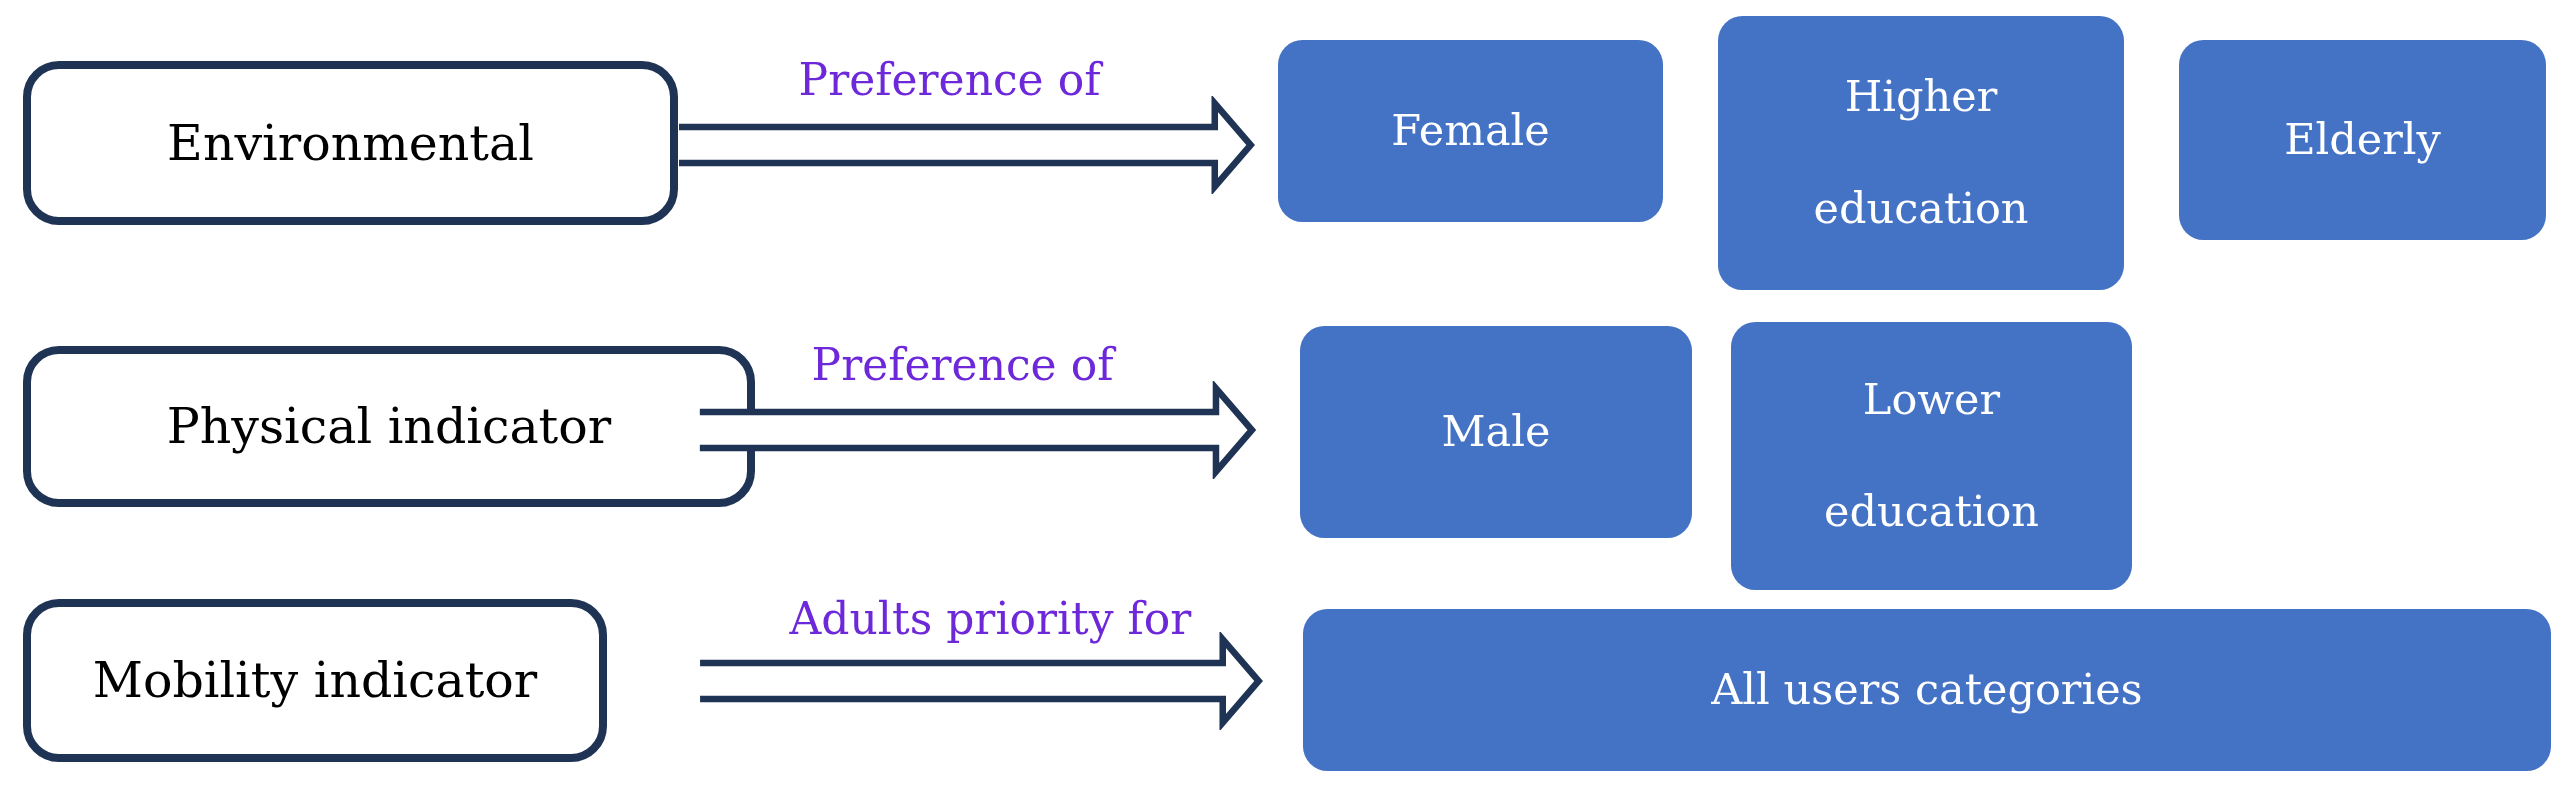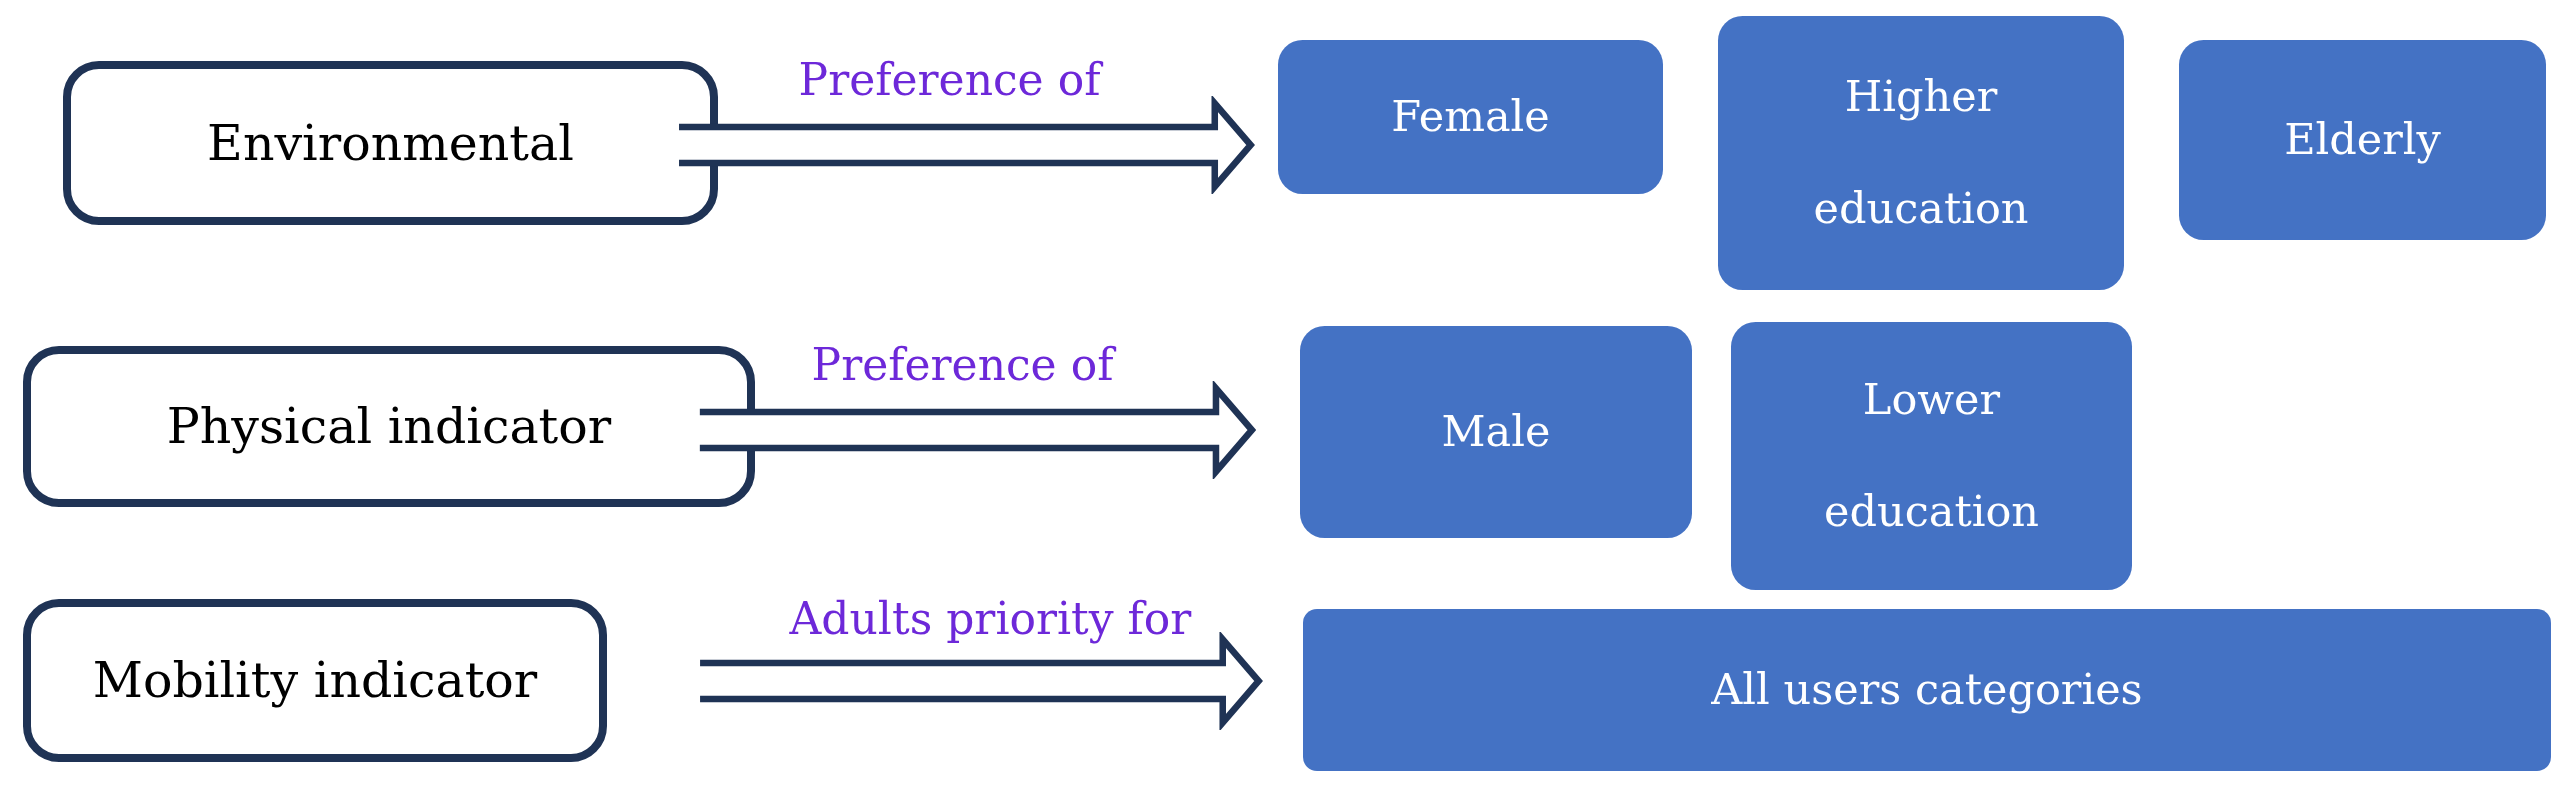--- a/index.html
+++ b/index.html
@@ -15,21 +15,21 @@
   .src {
     position:absolute;
     box-sizing:border-box;
     background:#ffffff;
     border:8.2px solid #1f3355;
     border-radius:36px;
     display:flex; align-items:center; justify-content:center;
     font-size:49px; color:#000000;
     text-align:center;
   }
-  .b1 { left:23px;  top:61px;  width:655px; height:164px;margin-left:40px; }
+  .b1 { left:23px;  top:61px;  width:655px; height:164px; }
   .b2 { left:23px;  top:346px; width:732px; height:161px; }
   .b3 { left:23px;  top:599px; width:584px; height:163px; }
 
   
   .lbl {
     position:absolute;
     width:655px;
     font-size:44px; color:#6d28d9;
     text-align:center;
     white-space:nowrap;
@@ -49,27 +49,27 @@
     position:absolute;
     box-sizing:border-box;
     background:#4472c4;
     border-radius:24.6px;
     display:flex; align-items:center; justify-content:center;
     font-size:43px; color:#ffffff;
     text-align:center;
     line-height:2.6;
     white-space:pre-line;
   }
-  .t11 { left:1278px; top:40px;  width:385px;  height:154px; }
+  .t11 { left:1278px; top:40px;  width:385px;  height:182px; }
   .t12 { left:1718px; top:15.6px;  width:406px;  height:274px; }
   .t13 { left:2179px; top:40px;  width:367px;  height:200px; }
   .t21 { left:1300px; top:326px; width:392px;  height:212px; }
   .t22 { left:1731px; top:302px; width:401px;  height:268px;margin-top:20px; }
   .t23 { left:2183px; top:326px; width:364px;  height:212px; }
-  .t31 { left:1303px; top:609px; width:1248px; height:162px;border-radius:14px; }
+  .t31 { left:1303px; top:609px; width:1248px; height:162px; }
 </style>
 </head>
 <body>
 
 <div class="canvas">
 
   <div class="src b1">Environmental</div>
   <div class="lbl l1">Preference of</div>
   <svg class="arrow a1" width="577" height="98" viewBox="0 0 704 120" aria-hidden="true">
     <path d="M 0 38 L 656 38 L 656 9 L 700 60 L 656 111 L 656 82 L 0 82" fill="#ffffff" stroke="#1f3355" stroke-width="8" stroke-linejoin="miter"></path>

